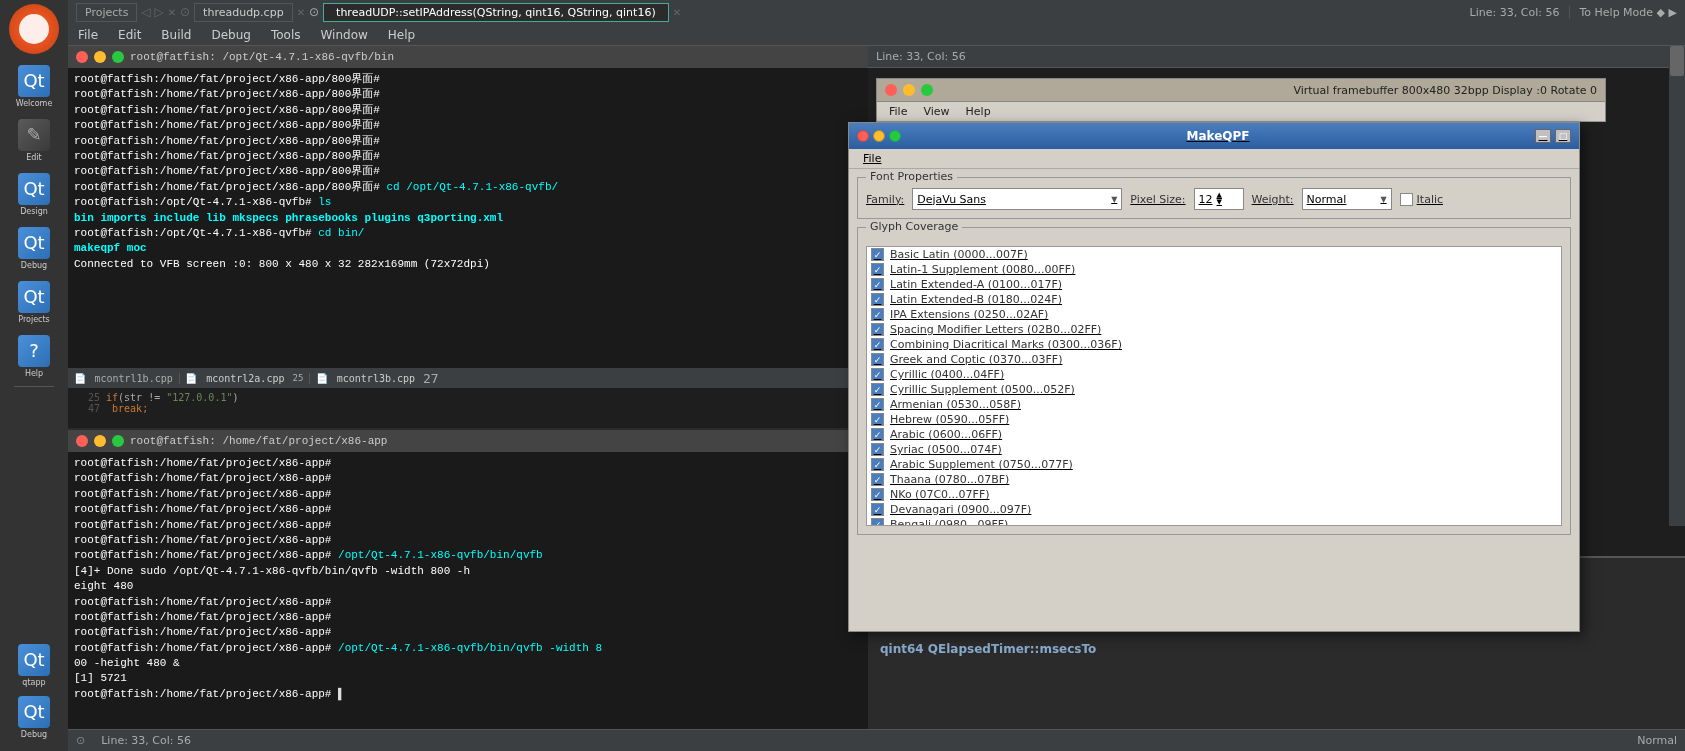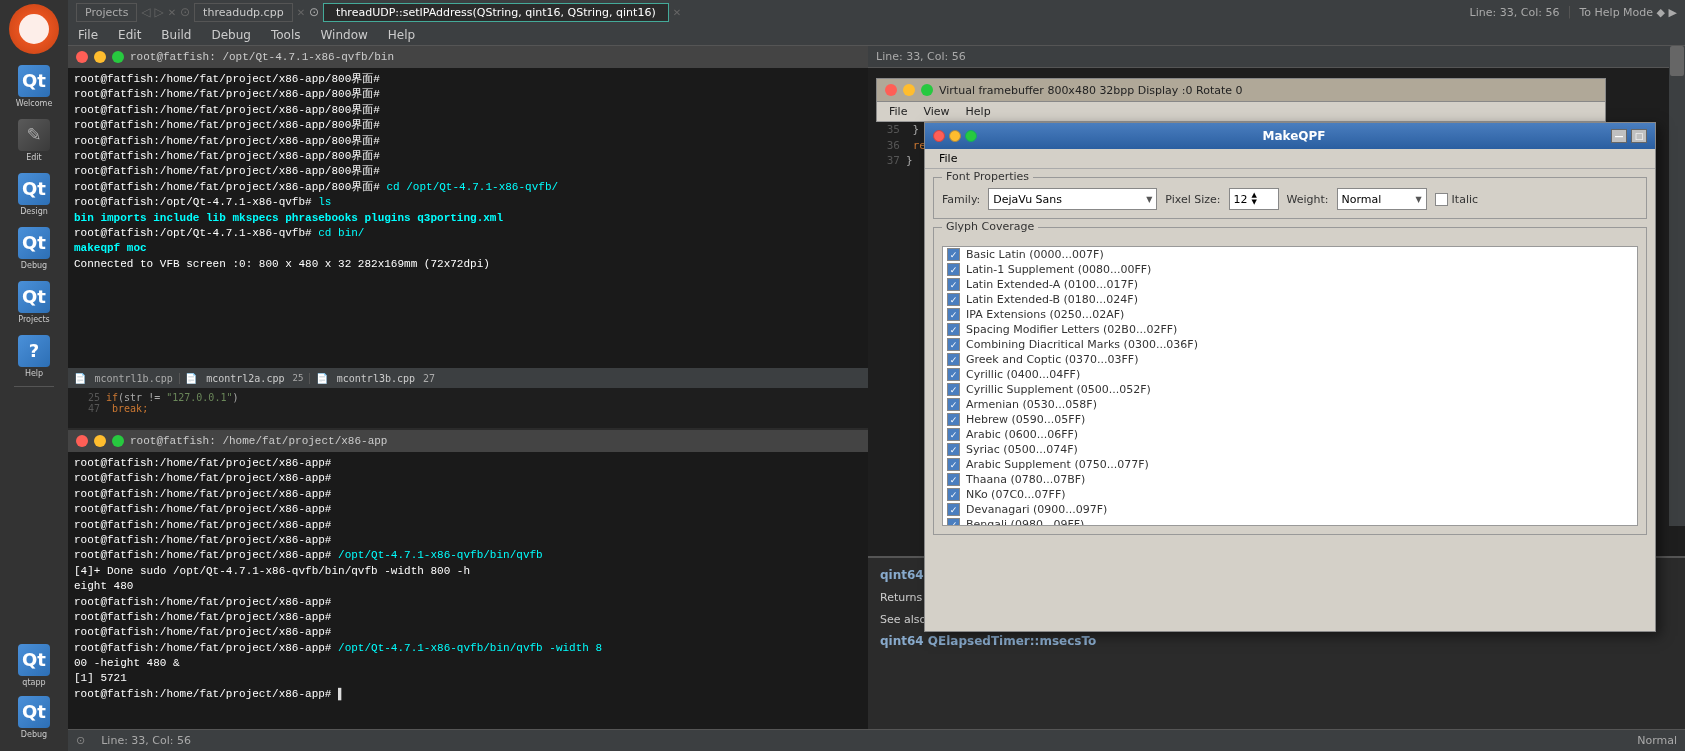--- a/index.html
+++ b/index.html
@@ -39,21 +39,21 @@
       color: white;
       font-size: 9px;
       gap: 2px;
       position: relative;
     }
     .sidebar-app .app-icon {
       width: 32px; height: 32px;
       border-radius: 4px;
       display: flex; align-items: center; justify-content: center;
       font-size: 18px;
-      font-weight: bold;
+      font-weight: normal;
     }
     .app-welcome .app-icon { background: linear-gradient(135deg, #4a90d9, #2d6fb5); color: white; }
     .app-edit .app-icon { background: linear-gradient(135deg, #5a5a5a, #3a3a3a); color: #aaa; }
     .app-design .app-icon { background: linear-gradient(135deg, #4a90d9, #2d6fb5); color: white; }
     .app-debug .app-icon { background: linear-gradient(135deg, #4a90d9, #2d6fb5); color: white; }
     .app-projects .app-icon { background: linear-gradient(135deg, #4a90d9, #2d6fb5); color: white; }
     .app-help .app-icon { background: linear-gradient(135deg, #4a90d9, #2d6fb5); color: white; }
     .app-label { font-size: 8px; color: #ccc; }
     .sidebar-sep { width: 40px; height: 1px; background: #555; margin: 2px 0; }
     .sidebar-bottom { margin-top: auto; margin-bottom: 8px; }
@@ -469,21 +469,21 @@
         <span>mcontrl1b.cpp</span>
       </div>
       <div style="font-family:monospace; font-size:10px; padding:0 6px; border-right:1px solid #555; display:flex; align-items:center; gap:8px; color:#ccc;">
         <span style="color:#888;">📄</span>
         <span>mcontrl2a.cpp</span>
         <span style="color:#aaa; font-size:9px;">25</span>
       </div>
       <div style="font-family:monospace; font-size:10px; padding:0 6px; display:flex; align-items:center; gap:8px; color:#ccc;">
         <span style="color:#888;">📄</span>
         <span>mcontrl3b.cpp</span>
-        <span style="color:#aaa; font-size:10px;">27</span>
+        <span style="color:#aaa; font-size:13px;">27</span>
       </div>
     </div>
   </div>
 
   <div style="position:absolute; left:0; top:388px; width:800px; height:40px; background:#1e1e1e; font-family:monospace; font-size:10px; padding:4px 8px; overflow:hidden;">
     <div style="color:#808080;"><span class="gutter">25</span><span style="color:#cc7832;">if</span><span style="color:#aaa;">(str != </span><span style="color:#6a8759;">"127.0.0.1"</span><span style="color:#aaa;">)</span></div>
     <div style="color:#808080;"><span class="gutter">47</span><span style="color:#aaa;">    </span><span style="color:#cc7832;">break;</span></div>
   </div>
 
   <div class="terminal-top" style="top:430px; height:305px;">
@@ -536,37 +536,37 @@
   </div>
 
   <div class="right-bottom" style="left:800px; top:556px;">
     <div style="color:#88aacc; font-size:12px; font-weight:bold; margin-bottom:4px;">qint64  QElapsedTimer::elapsed</div>
     <div style="color:#ccc; font-size:11px; line-height:1.6;">
       <span>Returns true if this object was invalidated or restarted since.</span>
     </div>
     <div style="color:#ccc; font-size:11px; margin-top:4px;">
       <span>See also invalidate(), start(), and restart</span>
     </div>
-    <div style="color:#88aacc; font-size:12px; font-weight:bold; margin-top:4px;">qint64  QElapsedTimer::msecsTo</div>
+    <div style="color:#88aacc; font-size:12px; font-weight:bold; margin-top:12px;">qint64  QElapsedTimer::msecsTo</div>
   </div>
 
   <div style="position:absolute; left:808px; top:78px; width:730px; height:24px; background:#b0a898; border:1px solid #888; display:flex; align-items:center; gap:6px; padding:0 8px; font-size:11px; color:#222;">
     <span class="terminal-btn btn-close"></span>
     <span class="terminal-btn btn-min"></span>
     <span class="terminal-btn btn-max"></span>
-    <span style="flex:1; text-align:left;">Virtual framebuffer 800x480 32bpp Display :0 Rotate 0</span>
+    <span style="flex:1; text-align:right;">Virtual framebuffer 800x480 32bpp Display :0 Rotate 0</span>
   </div>
 
   <div style="position:absolute; left:808px; top:102px; width:730px; height:20px; background:#d4d0c8; border-left:1px solid #888; border-right:1px solid #888; display:flex; align-items:center; gap:0; padding:0 4px; font-size:11px; color:#222; border-bottom:1px solid #999;">
     <span style="padding:0 8px; cursor:pointer;">File</span>
     <span style="padding:0 8px; cursor:pointer;">View</span>
     <span style="padding:0 8px; cursor:pointer;">Help</span>
   </div>
 
-  <div class="dialog-overlay" style="top:122px; left:856px;">
+  <div class="dialog-overlay" style="top:122px; left:780px;text-decoration:underline;">
     <div class="dialog-title">
       <div class="dialog-traffic">
         <span class="dialog-close-btn" style="width:12px;height:12px;border-radius:50%;display:inline-block;"></span>
         <span class="dialog-min-btn" style="width:12px;height:12px;border-radius:50%;display:inline-block;"></span>
         <span class="dialog-max-btn" style="width:12px;height:12px;border-radius:50%;display:inline-block;"></span>
       </div>
       <div class="dialog-title-text">MakeQPF</div>
       <div class="dialog-win-btns">
         <div class="dialog-win-btn">—</div>
         <div class="dialog-win-btn">□</div>
@@ -575,21 +575,21 @@
 
     <div style="height:20px; background:#d4d0c8; display:flex; align-items:center; padding:0 6px; border-bottom:1px solid #aaa;">
       <span style="font-size:11px; padding:0 8px; cursor:pointer;">File</span>
     </div>
     <div class="dialog-body">
 
       <div class="group-box">
         <span class="group-box-title">Font Properties</span>
         <div class="font-properties-row">
           <span class="fp-label">Family:</span>
-          <div class="fp-combo" style="width:169px;">
+          <div class="fp-combo" style="width:210px;">
             <span>DejaVu Sans</span>
             <span class="fp-combo-arrow">▼</span>
           </div>
           <span class="fp-label">Pixel Size:</span>
           <div class="fp-spinbox">
             <span>12</span>
             <div style="display:flex; flex-direction:column; margin-left:4px;">
               <span style="font-size:7px; line-height:1; cursor:pointer;">▲</span>
               <span style="font-size:7px; line-height:1; cursor:pointer;">▼</span>
             </div>

